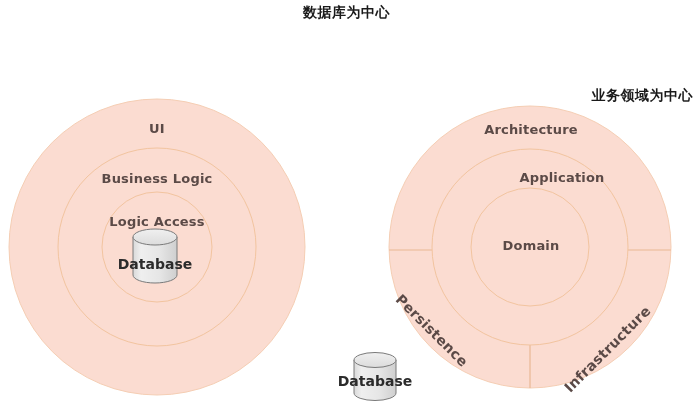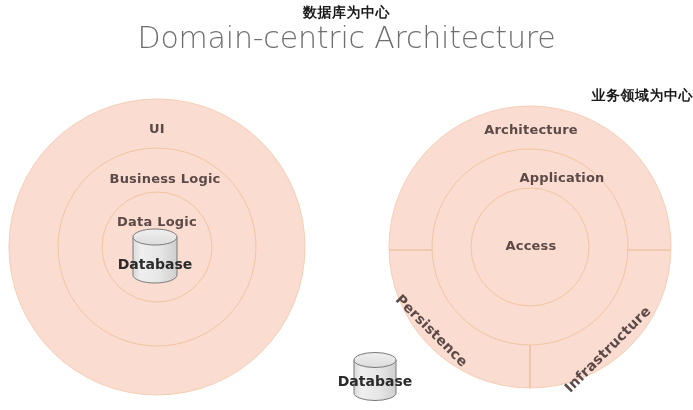--- a/index.html
+++ b/index.html
@@ -154,31 +154,30 @@
   <g>
     <path d="M354,360 L354,393 A21,7.5 0 0 0 396,393 L396,360 Z" fill="url(#cylBody)" stroke="#7a7a7a" stroke-width="1"></path>
     <ellipse cx="375" cy="360" rx="21" ry="7.5" fill="url(#cylTop)" stroke="#7a7a7a" stroke-width="1"></ellipse>
   </g>
 </svg>
 
 <div class="title-block">
   <div class="cn-note cn-note-top">数据库为中心</div>
 
   <div class="main-title">
-    <span class="tline">Domain-centric Architecture</span>
   </div>
 
   <div class="cn-note cn-note-bottom">业务领域为中心</div>
 </div>
 
 <div class="ring-label" style="left:157px; top:128px;text-align:center;">UI</div>
-<div class="ring-label" style="left:157px; top:178px;margin-left:8px;">Business Logic</div>
-<div class="ring-label" style="left:157px; top:221px;">Data Logic</div>
+<div class="ring-label" style="left:157px; top:178px;">Business Logic</div>
+<div class="ring-label" style="left:157px; top:221px;">Logic Access</div>
 <div class="db-label" style="left:155px; top:264px;">Database</div>
 
 <div class="ring-label" style="left:531px; top:129px;">Architecture</div>
 <div class="ring-label" style="left:562px; top:177px;">Application</div>
-<div class="ring-label" style="left:531px; top:245px;">Access</div>
+<div class="ring-label" style="left:531px; top:245px;">Domain</div>
 
 <div class="arc-label" style="left:404px; top:291px; transform: rotate(45deg); transform-origin: left top;">Persistence</div>
 <div class="arc-label" style="left:561px; top:384px; transform: rotate(-45deg); transform-origin: left top;">Infrastructure</div>
 
 <div class="db-label" style="left:375px; top:381px;">Database</div>
 
 </body></html>

